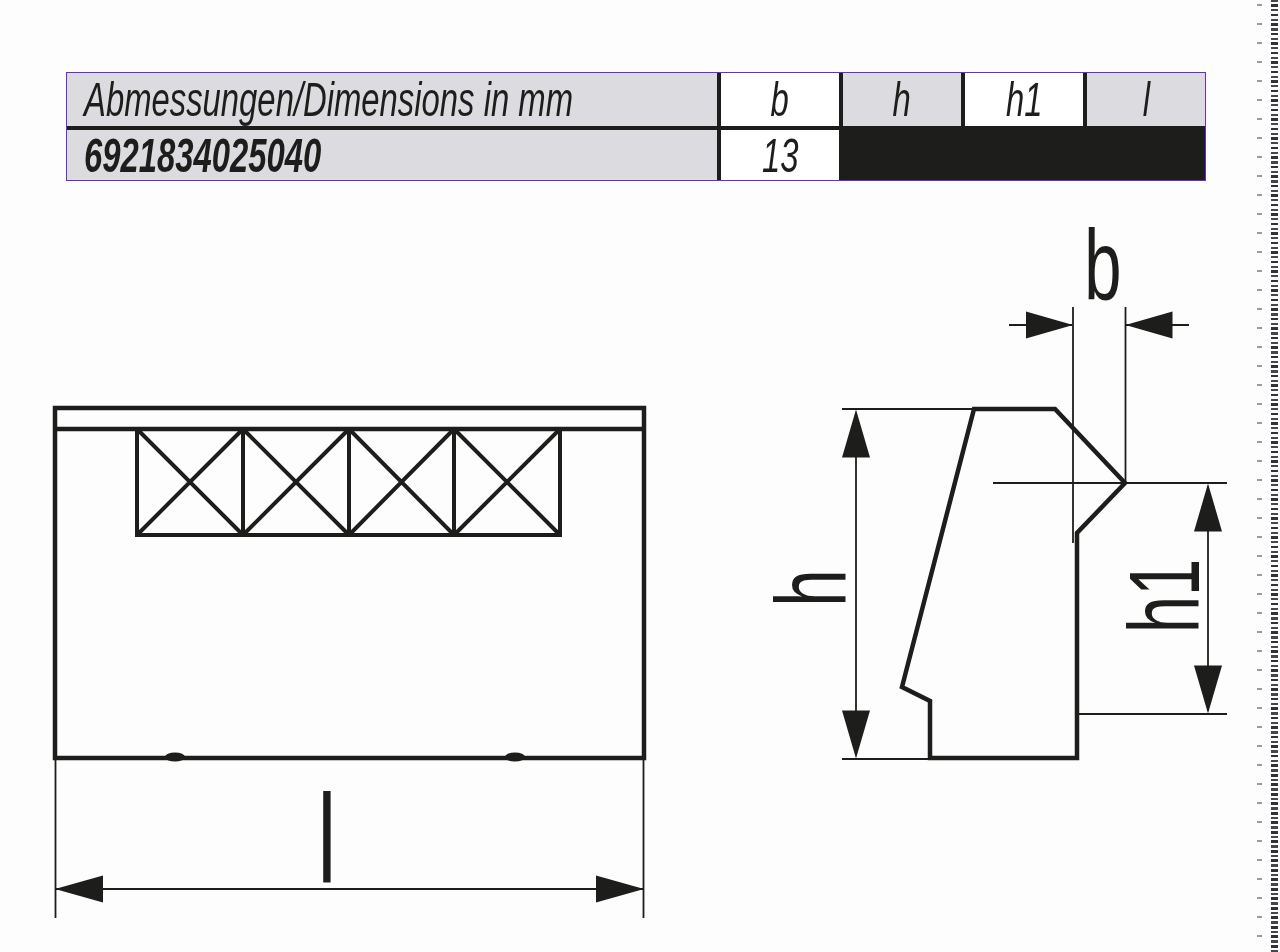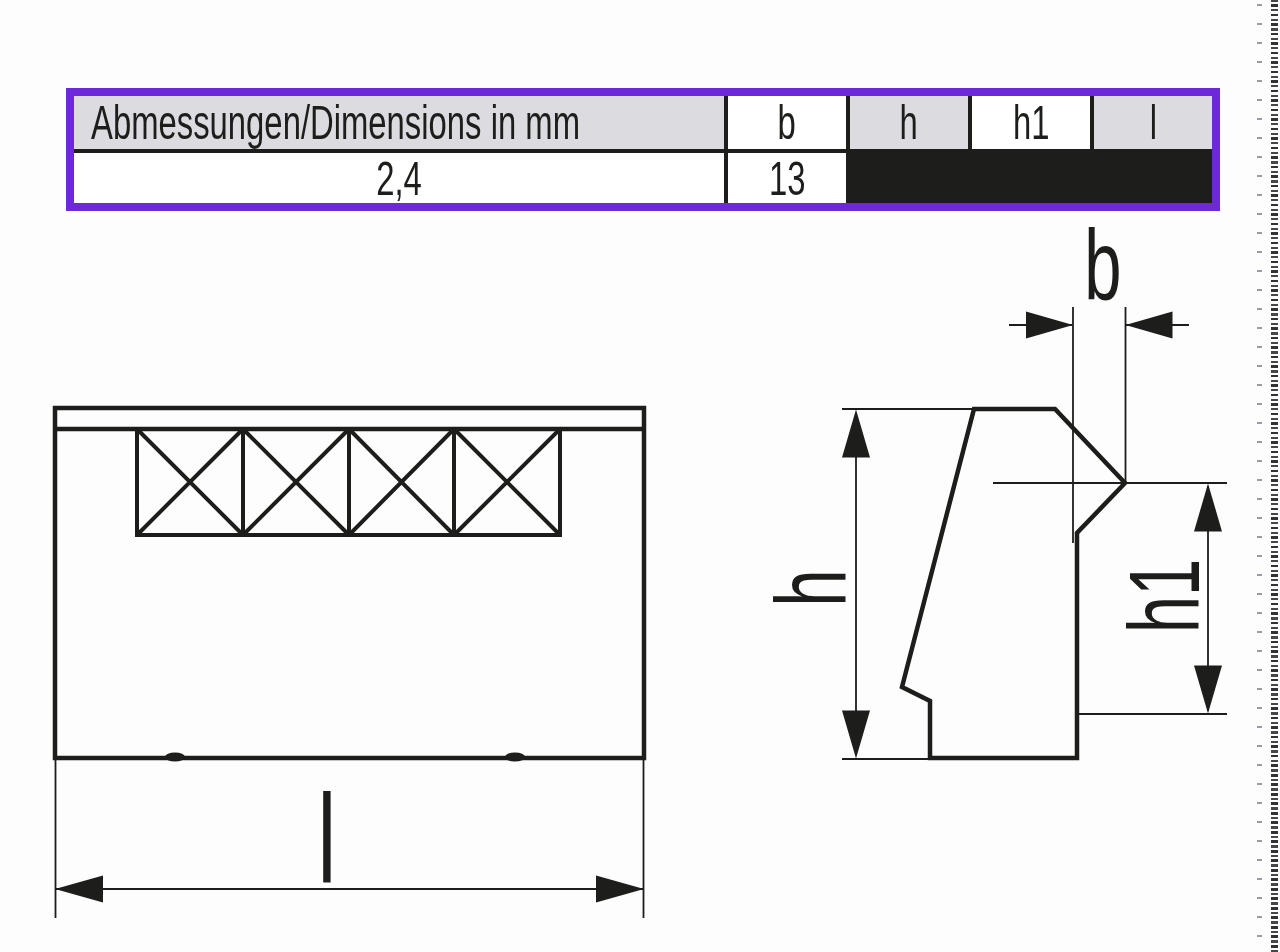--- a/index.html
+++ b/index.html
@@ -4,26 +4,26 @@
 <style>
   html,body{margin:0;padding:0;}
   body{
     width:1280px;height:952px;position:relative;overflow:hidden;
     background:#fdfdfd;
     font-family:"Liberation Sans","DejaVu Sans",sans-serif;
     color:#1d1d1b;
   }
   
   .dim-table{
-    position:absolute;left:66px;top:88px;
+    position:absolute;left:66px;top:72px;
     display:grid;
     grid-template-columns:650px 118px 118px 118px 118px;
     grid-template-rows:53px 50px;
     gap:4px;
-    background:#1d1d1b;border:8px solid #6d28d9;
+    background:#1d1d1b;border:1px solid #6d28d9;font-style:italic;
   }
   .cell{display:flex;align-items:center;overflow:hidden;}
   .cell.gray{background:#dcdce0;}
   .cell.white{background:#ffffff;}
   .cell.center{justify-content:center;}
   .cell.left{padding-left:17px;}
   .cell{font-size:49px;line-height:1;}
   .cell.bold{font-weight:bold;}
   .cond{display:inline-block;white-space:nowrap;transform:scaleX(0.67);transform-origin:50% 50%;}
   .cond.from-left{transform-origin:0 50%;}
@@ -65,22 +65,22 @@
   <div class="cell gray center">
     <span class="cond">h</span>
   </div>
   <div class="cell white center">
     <span class="cond">h1</span>
   </div>
   <div class="cell gray center">
     <span class="cond">l</span>
   </div>
 
-  <div class="cell white center">
-    <span class="cond">2,4</span>
+  <div class="cell gray left bold">
+    <span class="cond from-left">6921834025040</span>
   </div>
   <div class="cell white center">
     <span class="cond">13</span>
   </div>
 </div>
 
 <svg class="drawing" width="1280" height="952" viewBox="0 0 1280 952">
 
   <g>
     <rect class="thick" x="55" y="408" width="589" height="350"></rect>

